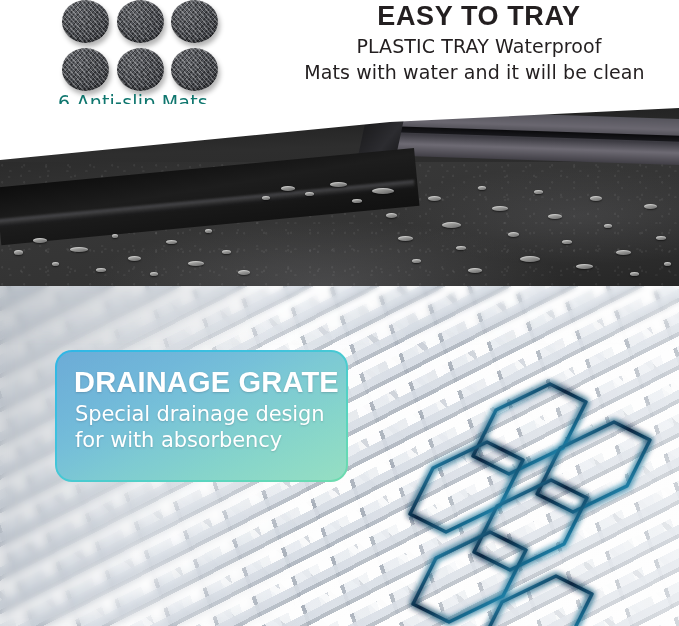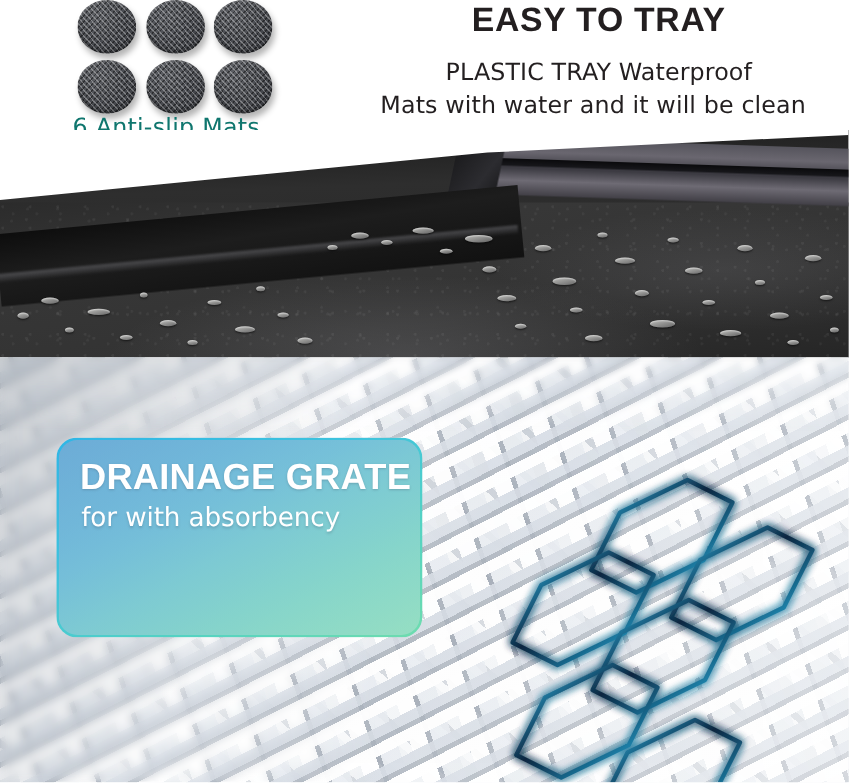--- a/index.html
+++ b/index.html
@@ -85,21 +85,21 @@
   }
   .headline-sub {
     font-size:19px;
     color:#231f20;
     line-height:1.38;
     font-family:"DejaVu Sans", sans-serif;
     font-weight:400;
     letter-spacing:0.1px;
     white-space:nowrap;
   }
-  #headline-sub1 { margin-top:12px; }
+  #headline-sub1 { margin-top:0; }
   #headline-sub2 { margin-left:-9px; }
 
   
   #tray-photo {
     position:absolute; left:0; top:104px;
     width:679px; height:182px;
     overflow:hidden;
   }
   
   #tray-mask {
@@ -251,22 +251,22 @@
   
   #hex-overlay {
     position:absolute; left:400px; top:350px;
     width:279px; height:276px;
     pointer-events:none;
     z-index:5;
   }
 
   
   #callout {
-    position:absolute; left:45px; top:350px;
-    width:293px; height:160px;
+    position:absolute; left:55px; top:350px;
+    width:293px; height:132px;
     border-radius:17px;
     border:2px solid transparent;
     background:
       linear-gradient(152deg,
         rgba(146,165,205,0.62) 0%,
         rgba(158,178,212,0.55) 26%,
         rgba(176,200,214,0.50) 52%,
         rgba(186,216,214,0.48) 78%,
         rgba(196,226,218,0.46) 100%) padding-box,
       linear-gradient(155deg, #2fb6e6 0%, #3fc3dd 38%, #55d3c2 70%, #6fdcae 100%) border-box;
@@ -407,17 +407,18 @@
       <path d="M 33 118 L 87 92 L 123 110 L 100 156 L 46 182 L 10 164 Z"></path>
       <path d="M 97 156 L 151 130 L 187 148 L 164 194 L 110 220 L 74 202 Z"></path>
       <path d="M 36 208 L 90 182 L 126 200 L 103 246 L 49 272 L 13 254 Z"></path>
       <path d="M 102 252 L 156 226 L 192 244 L 169 290 L 115 316 L 79 298 Z"></path>
     </g>
   </svg>
 
   <div id="callout">
     <div id="callout-title">DRAINAGE GRATE</div>
     <div id="callout-lines">
+      <div>Special drainage design</div>
       <div>for with absorbency</div>
     </div>
   </div>
 
 </div>
 
 </body></html>

